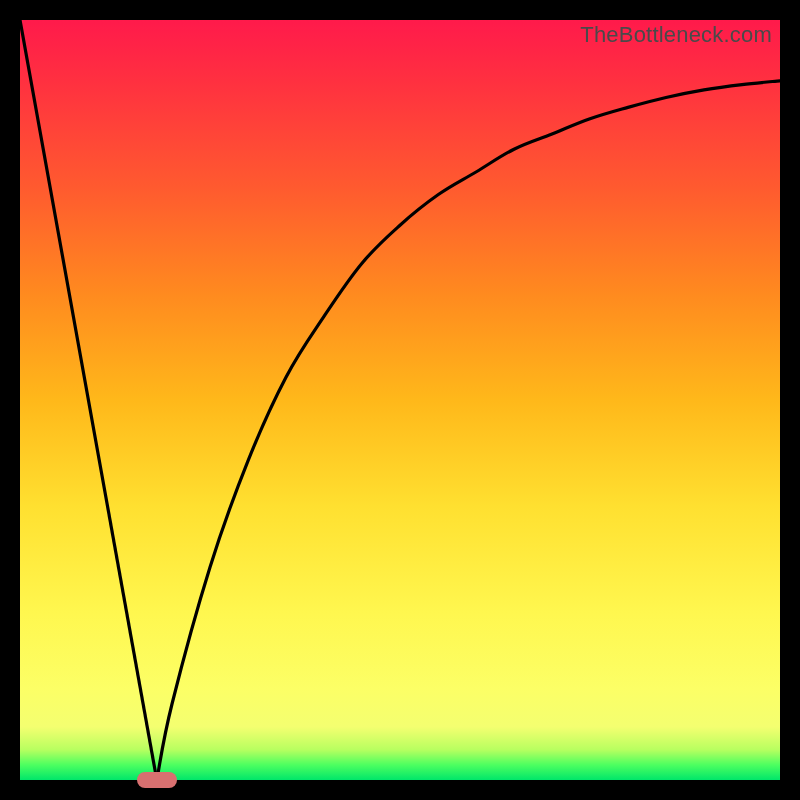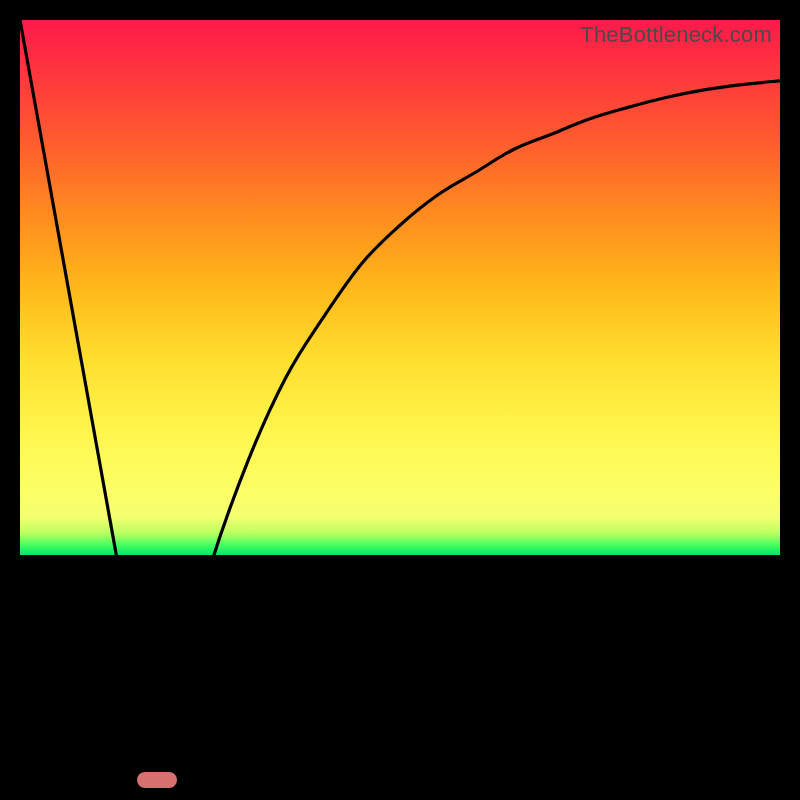--- a/index.html
+++ b/index.html
@@ -15,21 +15,21 @@
     position: relative;
     width: 800px;
     height: 800px;
     background: #000;
   }
   .plot-area {
     position: absolute;
     left: 20px;
     top: 20px;
     width: 760px;
-    height: 535px;
+    height: 760px;
     background: linear-gradient(to bottom,
       #ff1a4b 0%,
       #ff3040 8%,
       #ff5a2f 22%,
       #ff8a1f 36%,
       #ffb81a 50%,
       #ffe030 64%,
       #fff74f 78%,
       #fcff66 88%,
       #f4ff70 93%,

